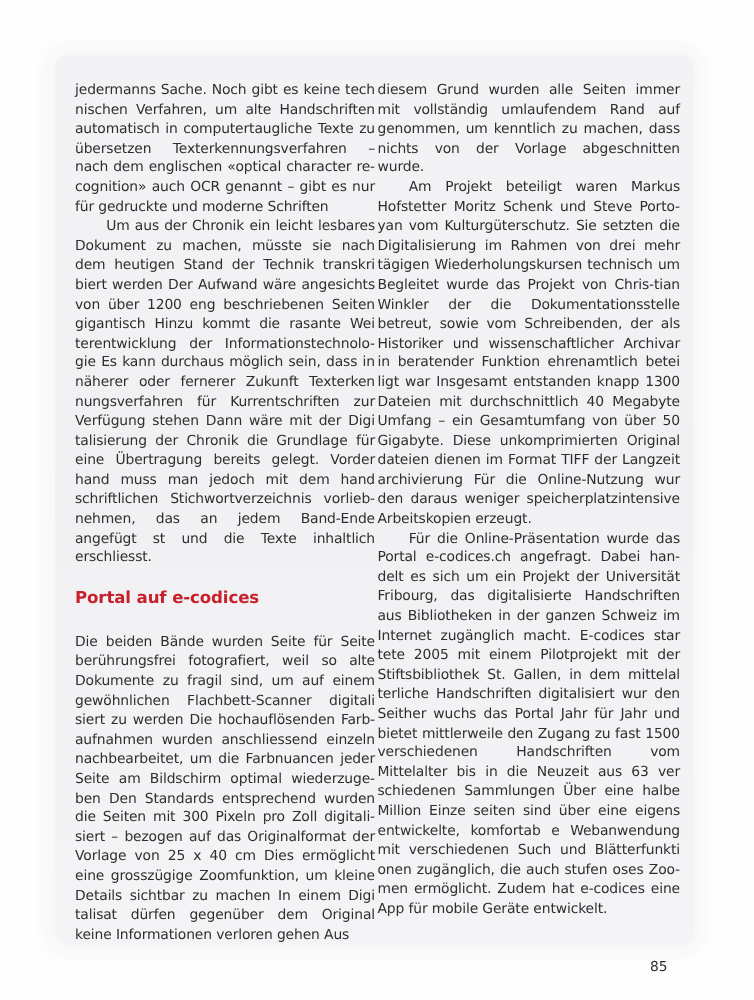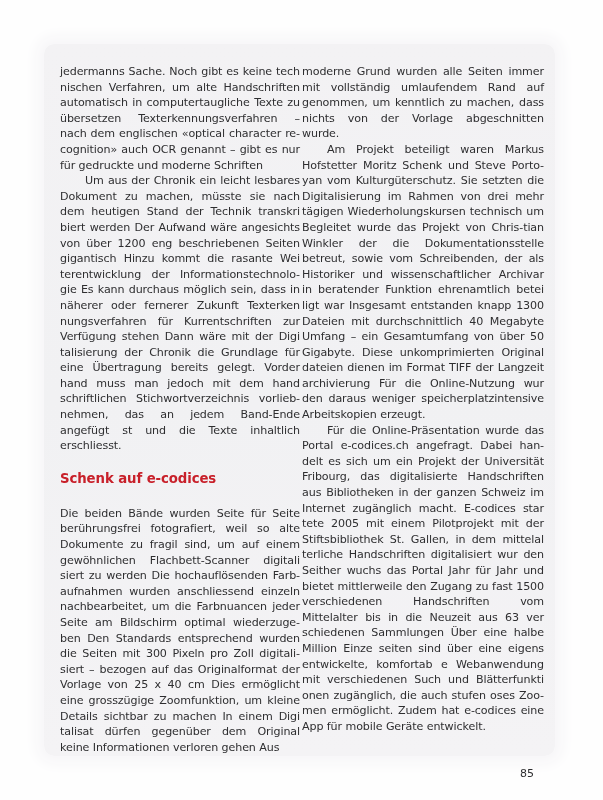--- a/index.html
+++ b/index.html
@@ -32,23 +32,23 @@
   }
 </style>
 </head>
 <body>
 
 <div class="page"></div>
 
 <div class="col left">
   <p>jedermanns Sache. Noch gibt es keine tech nischen Verfahren, um alte Handschriften automatisch in computertaugliche Texte zu übersetzen Texterkennungsverfahren – nach dem englischen «optical character re-cognition» auch OCR genannt – gibt es nur für gedruckte und moderne Schriften</p>
   <p class="indent">Um aus der Chronik ein leicht lesbares Dokument zu machen, müsste sie nach dem heutigen Stand der Technik transkri biert werden Der Aufwand wäre angesichts von über 1200 eng beschriebenen Seiten gigantisch Hinzu kommt die rasante Wei terentwicklung der Informationstechnolo-gie Es kann durchaus möglich sein, dass in näherer oder fernerer Zukunft Texterken nungsverfahren für Kurrentschriften zur Verfügung stehen Dann wäre mit der Digi talisierung der Chronik die Grundlage für eine Übertragung bereits gelegt. Vorder hand muss man jedoch mit dem hand schriftlichen Stichwortverzeichnis vorlieb-nehmen, das an jedem Band-Ende angefügt st und die Texte inhaltlich erschliesst.</p>
-  <h2>Schenk auf e-codices</h2>
+  <h2>Portal auf e-codices</h2>
   <p>Die beiden Bände wurden Seite für Seite berührungsfrei fotografiert, weil so alte Dokumente zu fragil sind, um auf einem gewöhnlichen Flachbett-Scanner digitali siert zu werden Die hochauflösenden Farb-aufnahmen wurden anschliessend einzeln nachbearbeitet, um die Farbnuancen jeder Seite am Bildschirm optimal wiederzuge-ben Den Standards entsprechend wurden die Seiten mit 300 Pixeln pro Zoll digitali-siert – bezogen auf das Originalformat der Vorlage von 25 x 40 cm Dies ermöglicht eine grosszügige Zoomfunktion, um kleine Details sichtbar zu machen In einem Digi talisat dürfen gegenüber dem Original keine Informationen verloren gehen Aus</p>
 </div>
 
 <div class="col right">
-  <p>moderne Grund wurden alle Seiten immer mit vollständig umlaufendem Rand auf genommen, um kenntlich zu machen, dass nichts von der Vorlage abgeschnitten wurde.</p>
+  <p>diesem Grund wurden alle Seiten immer mit vollständig umlaufendem Rand auf genommen, um kenntlich zu machen, dass nichts von der Vorlage abgeschnitten wurde.</p>
   <p class="indent">Am Projekt beteiligt waren Markus Hofstetter Moritz Schenk und Steve Porto-yan vom Kulturgüterschutz. Sie setzten die Digitalisierung im Rahmen von drei mehr tägigen Wiederholungskursen technisch um Begleitet wurde das Projekt von Chris-tian Winkler der die Dokumentationsstelle betreut, sowie vom Schreibenden, der als Historiker und wissenschaftlicher Archivar in beratender Funktion ehrenamtlich betei ligt war Insgesamt entstanden knapp 1300 Dateien mit durchschnittlich 40 Megabyte Umfang – ein Gesamtumfang von über 50 Gigabyte. Diese unkomprimierten Original dateien dienen im Format TIFF der Langzeit archivierung Für die Online-Nutzung wur den daraus weniger speicherplatzintensive Arbeitskopien erzeugt.</p>
   <p class="indent">Für die Online-Präsentation wurde das Portal e-codices.ch angefragt. Dabei han-delt es sich um ein Projekt der Universität Fribourg, das digitalisierte Handschriften aus Bibliotheken in der ganzen Schweiz im Internet zugänglich macht. E-codices star tete 2005 mit einem Pilotprojekt mit der Stiftsbibliothek St. Gallen, in dem mittelal terliche Handschriften digitalisiert wur den Seither wuchs das Portal Jahr für Jahr und bietet mittlerweile den Zugang zu fast 1500 verschiedenen Handschriften vom Mittelalter bis in die Neuzeit aus 63 ver schiedenen Sammlungen Über eine halbe Million Einze seiten sind über eine eigens entwickelte, komfortab e Webanwendung mit verschiedenen Such und Blätterfunkti onen zugänglich, die auch stufen oses Zoo-men ermöglicht. Zudem hat e-codices eine App für mobile Geräte entwickelt.</p>
 </div>
 
 <div class="pagenum">85</div>
 
 </body></html>

